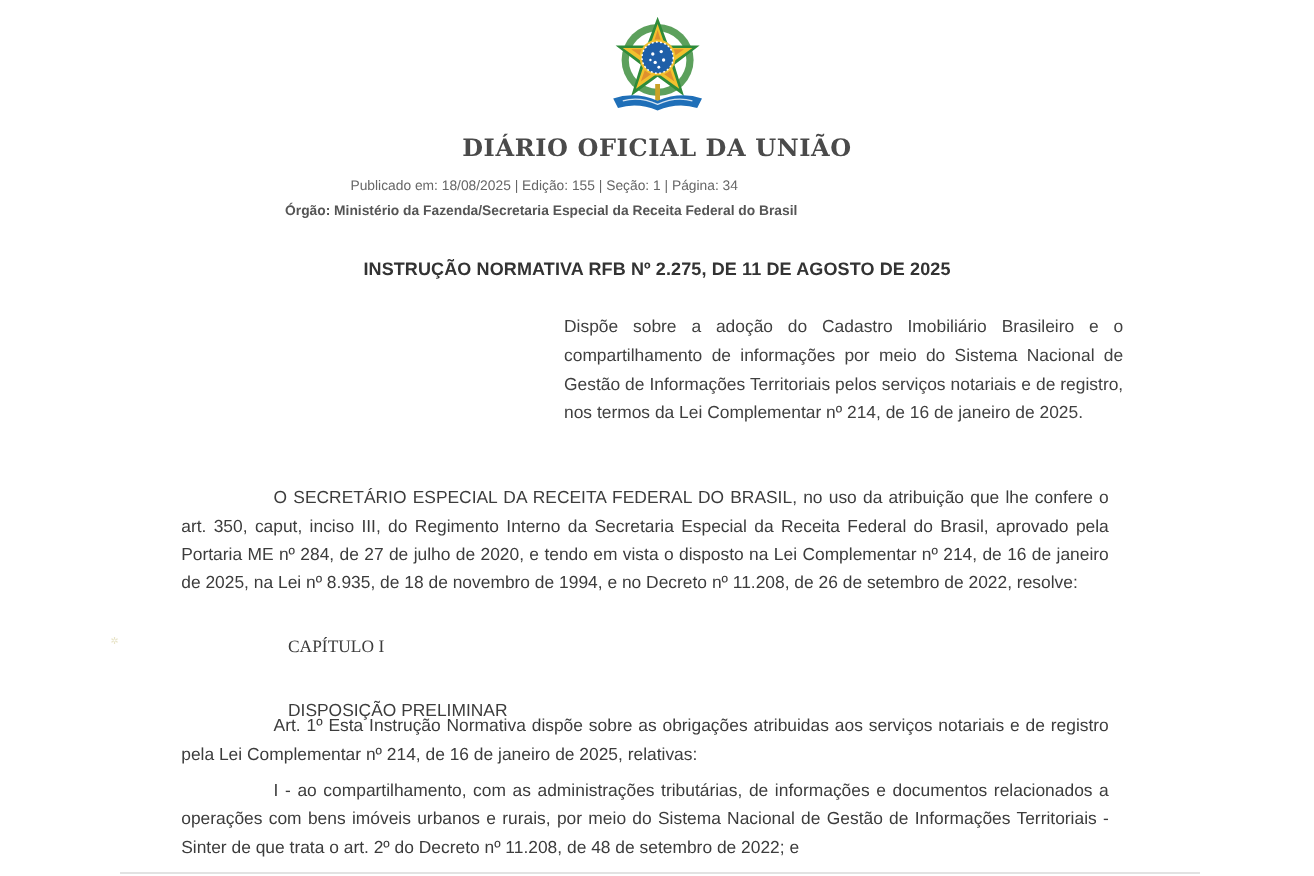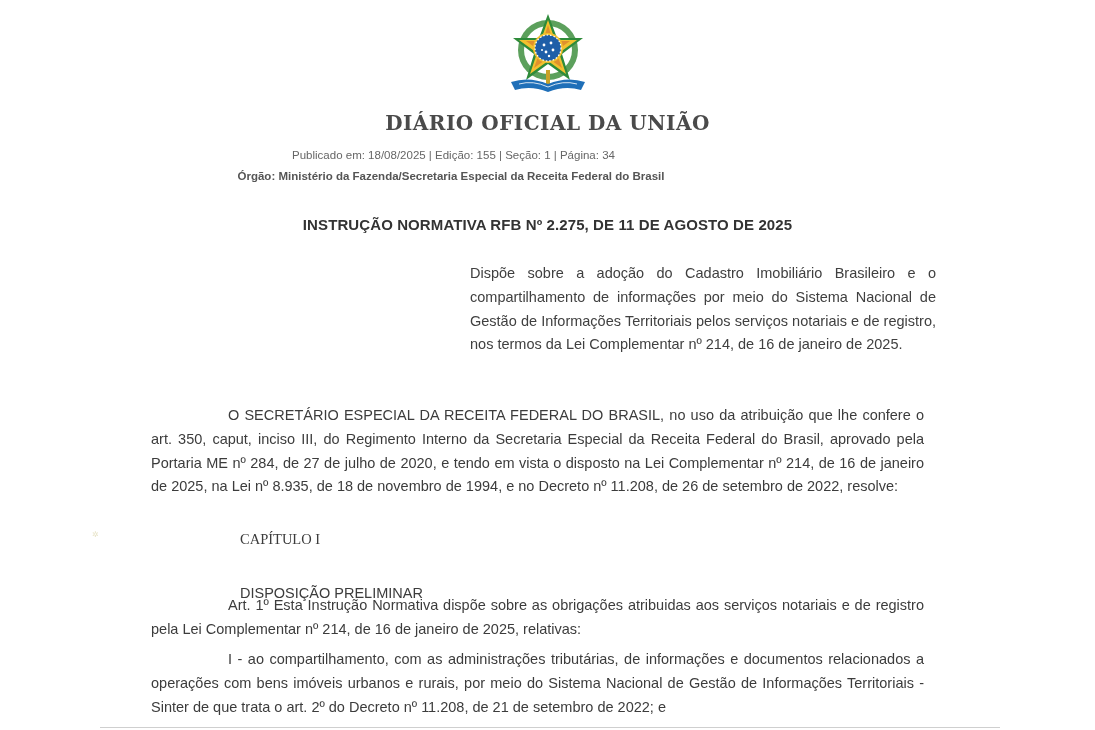--- a/index.html
+++ b/index.html
@@ -95,15 +95,15 @@
 <div class="ementa">Dispõe sobre a adoção do Cadastro Imobiliário Brasileiro e o compartilhamento de informações por meio do Sistema Nacional de Gestão de Informações Territoriais pelos serviços notariais e de registro, nos termos da Lei Complementar nº 214, de 16 de janeiro de 2025.</div>
 
 <div class="body-text indent preamble">O SECRETÁRIO ESPECIAL DA RECEITA FEDERAL DO BRASIL, no uso da atribuição que lhe confere o art. 350, caput, inciso III, do Regimento Interno da Secretaria Especial da Receita Federal do Brasil, aprovado pela Portaria ME nº 284, de 27 de julho de 2020, e tendo em vista o disposto na Lei Complementar nº 214, de 16 de janeiro de 2025, na Lei nº 8.935, de 18 de novembro de 1994, e no Decreto nº 11.208, de 26 de setembro de 2022, resolve:</div>
 
 <div class="faint-mark">✲</div>
 
 <div class="body-text chapter">CAPÍTULO I</div>
 <div class="body-text chapter-title">DISPOSIÇÃO PRELIMINAR</div>
 
 <div class="body-text indent art1">Art. 1º Esta Instrução Normativa dispõe sobre as obrigações atribuidas aos serviços notariais e de registro pela Lei Complementar nº 214, de 16 de janeiro de 2025, relativas:</div>
-<div class="body-text indent inc1">I - ao compartilhamento, com as administrações tributárias, de informações e documentos relacionados a operações com bens imóveis urbanos e rurais, por meio do Sistema Nacional de Gestão de Informações Territoriais - Sinter de que trata o art. 2º do Decreto nº 11.208, de 21 de setembro de 2022; e</div>
+<div class="body-text indent inc1">I - ao compartilhamento, com as administrações tributárias, de informações e documentos relacionados a operações com bens imóveis urbanos e rurais, por meio do Sistema Nacional de Gestão de Informações Territoriais - Sinter de que trata o art. 2º do Decreto nº 11.208, de 48 de setembro de 2022; e</div>
 
 <div class="divider"></div>
 
 </body></html>

